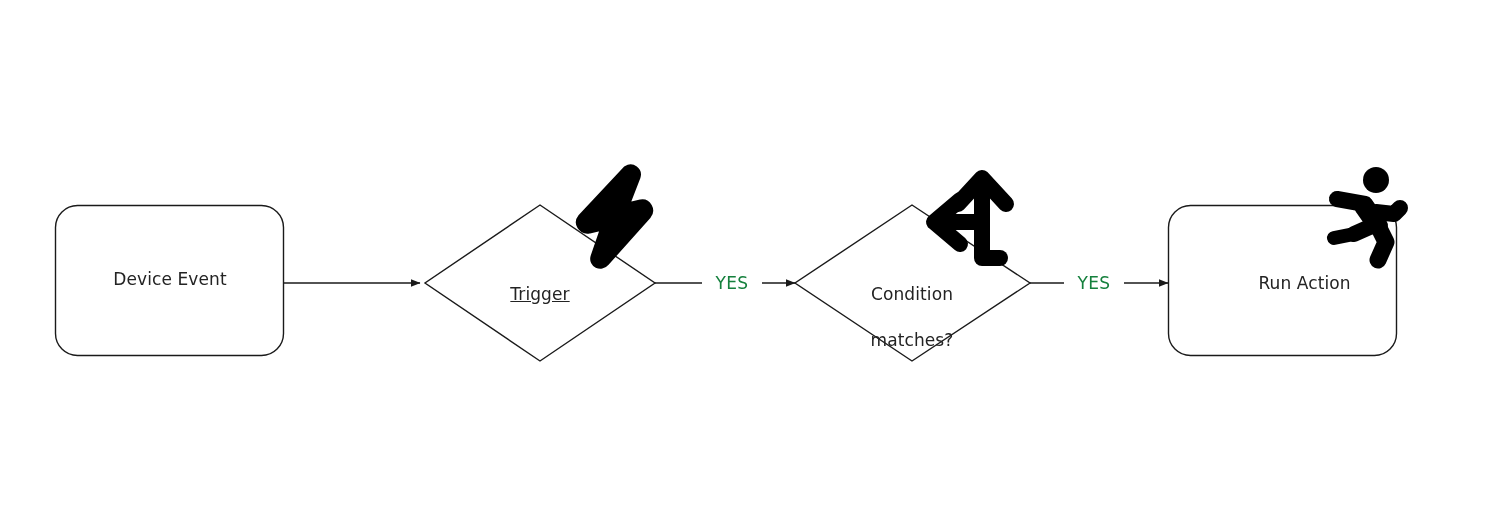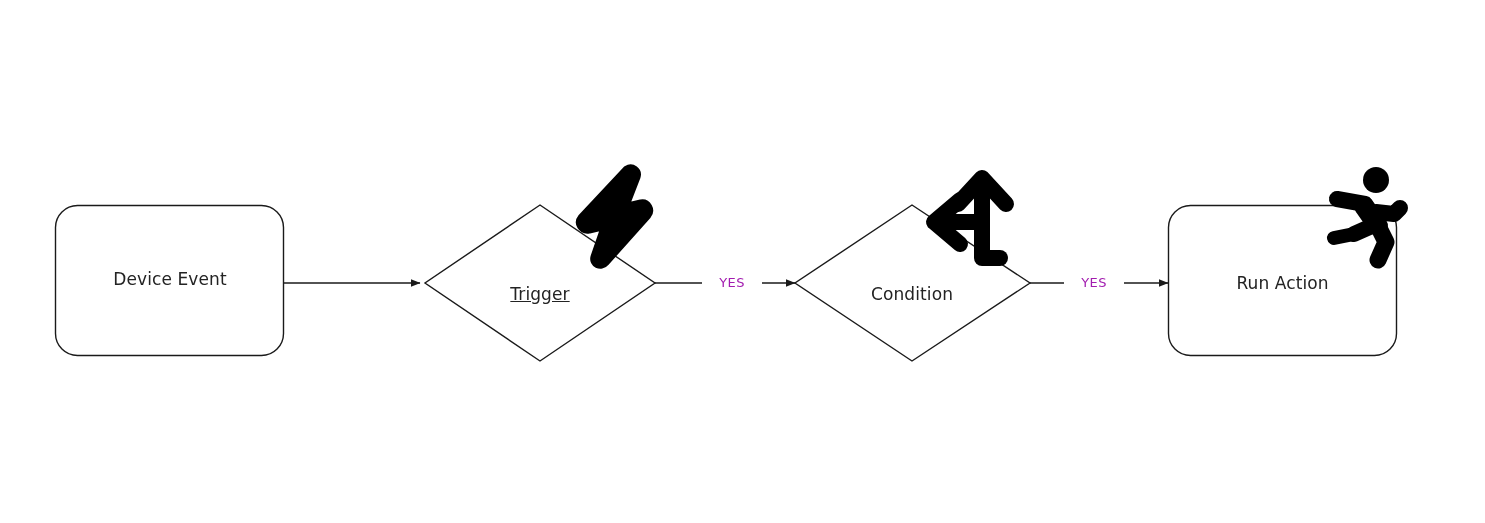--- a/index.html
+++ b/index.html
@@ -27,22 +27,22 @@
     color: #232323;
     font-size: 17px;
     line-height: 23px;
     text-align: center;
     white-space: pre-line;
     letter-spacing: 0.1px;
     pointer-events: none;
   }
   .edge-label {
     position: absolute;
-    color: #a21caf;
-    font-size: 13px;
+    color: #15803d;
+    font-size: 17px;
     line-height: 20px;
     text-align: center;
     letter-spacing: 0.4px;
   }
   .hit {
     position: absolute;
   }
 </style>
 </head>
 <body>
@@ -118,23 +118,24 @@
 </svg>
 
 <div class="node-label" style="left:55px; top:268px; width:230px;">Device Event</div>
 
 <div class="node-label" style="left:425px; top:260px; width:230px;text-decoration:underline;">
   <div>Trigger</div>
 </div>
 
 <div class="node-label" style="left:797px; top:260px; width:230px;">
   <div>Condition</div>
+  <div>matches?</div>
 </div>
 
-<div class="node-label" style="left:1168px; top:272px; width:229px;">Run Action</div>
+<div class="node-label" style="left:1168px; top:272px; width:229px;padding-left:22px;">Run Action</div>
 
 <div class="edge-label" style="left:702px; top:273px; width:60px;">YES</div>
 
 <div class="edge-label" style="left:1064px; top:273px; width:60px;">YES</div>
 
 <div class="hit" style="left:55px; top:205px; width:229px; height:151px;"></div>
 <div class="hit" style="left:425px; top:205px; width:231px; height:157px;"></div>
 <div class="hit" style="left:795px; top:205px; width:236px; height:157px;"></div>
 <div class="hit" style="left:1168px; top:205px; width:229px; height:151px;"></div>
 

